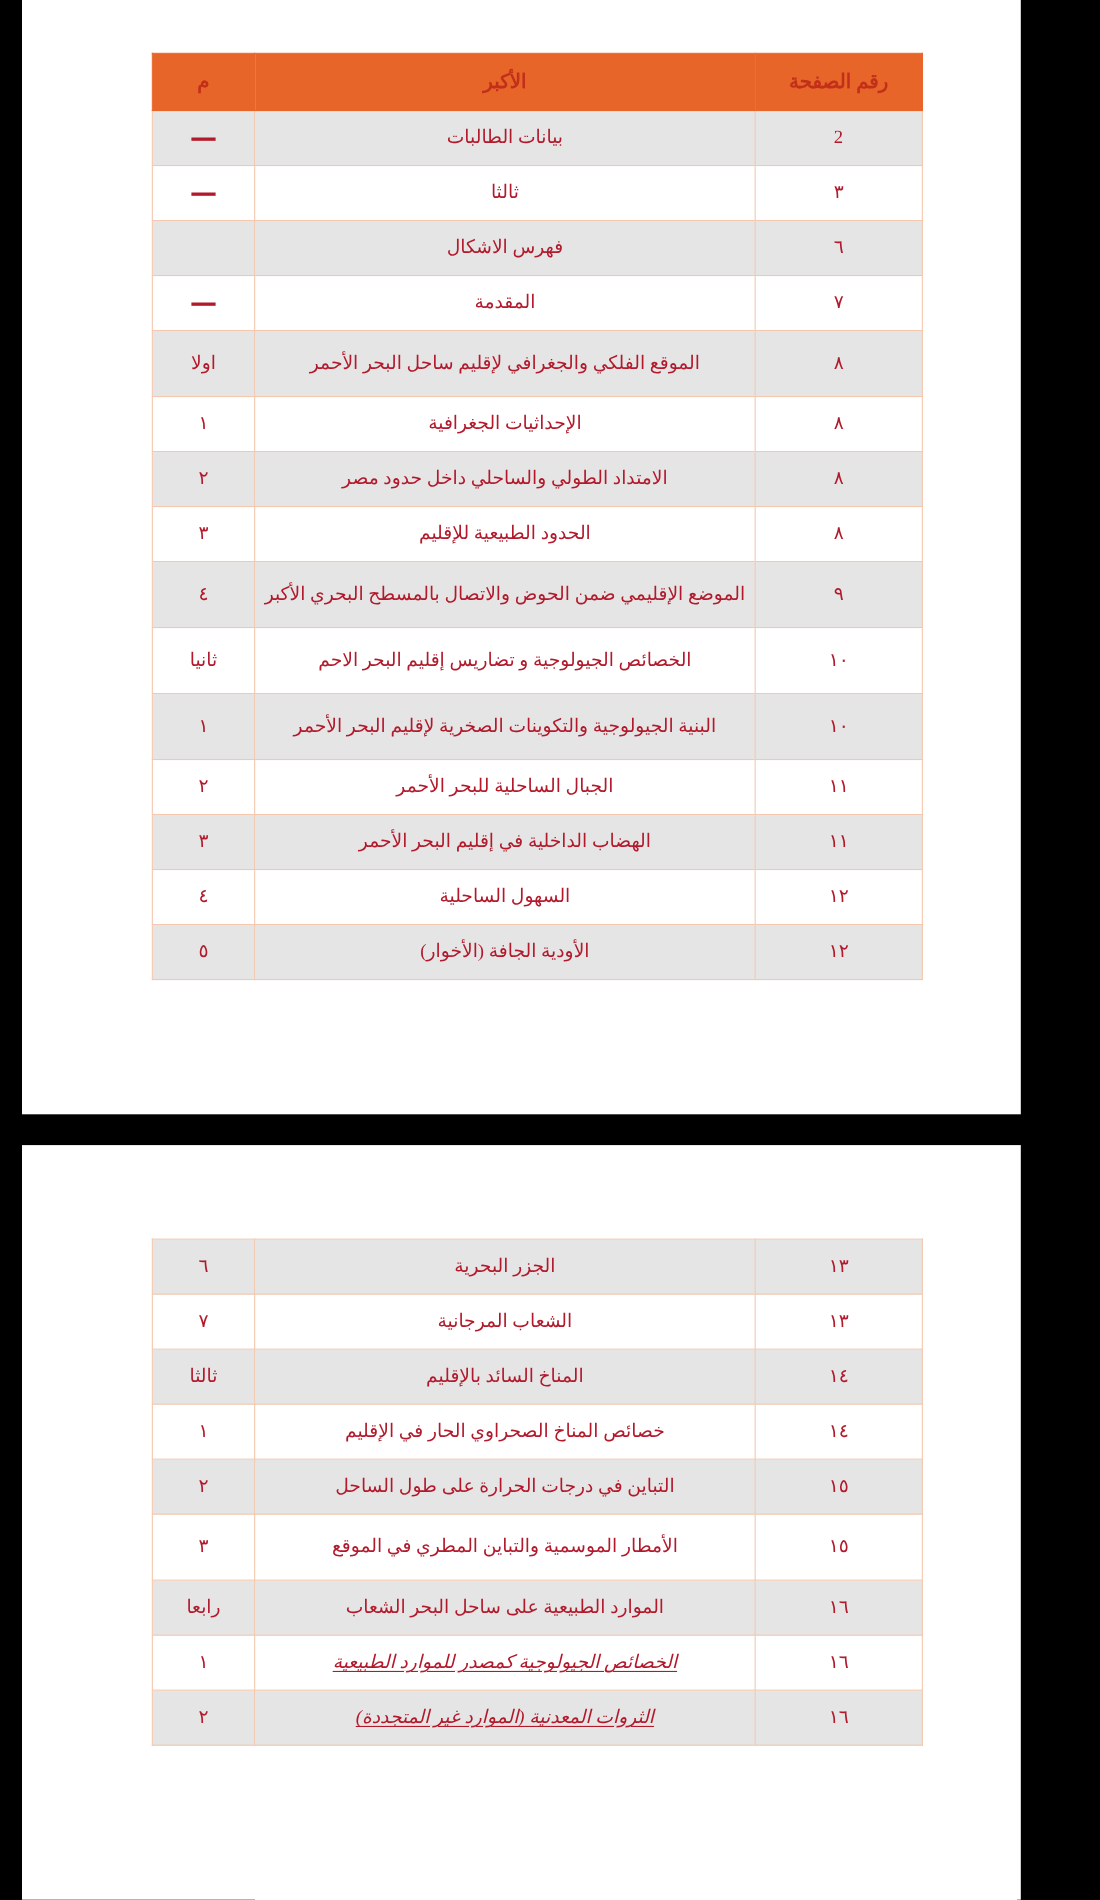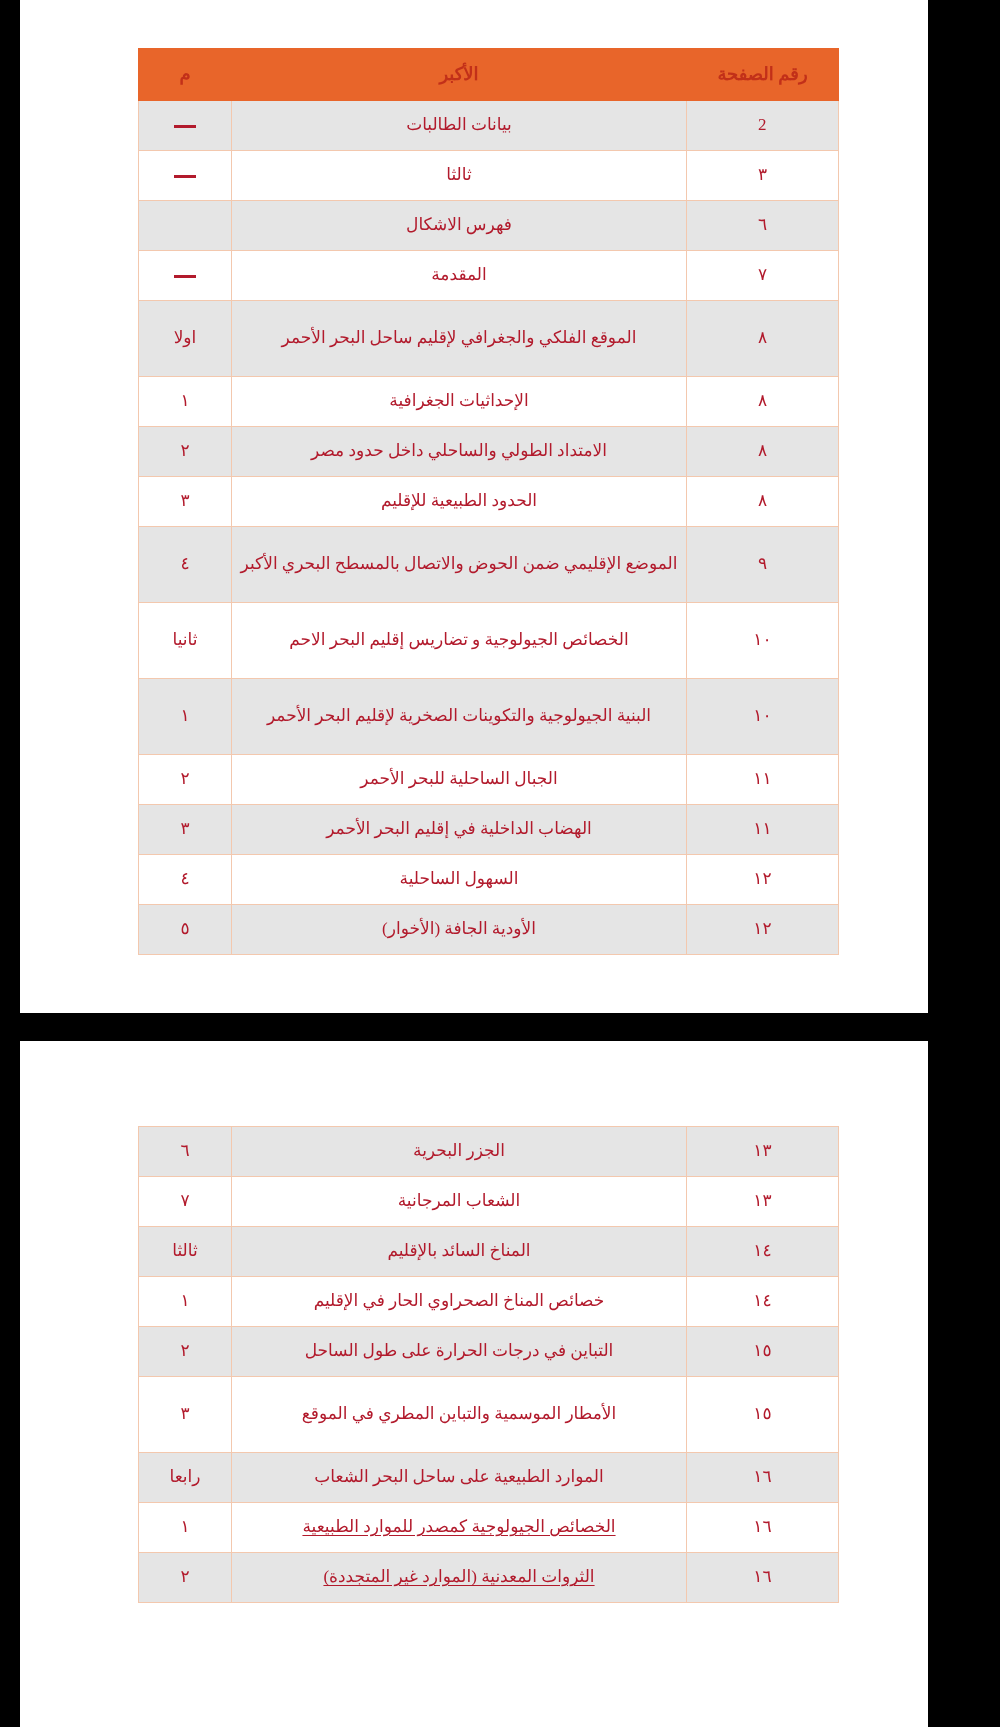--- a/index.html
+++ b/index.html
@@ -93,23 +93,23 @@
   }
 
   tr.band-a > td { background: #e5e5e5; }
   tr.band-b > td { background: #ffffff; }
 
   td.cell-subject { font-size: 17.5px; }
   td.cell-page    { font-size: 18px; letter-spacing: 0.5px; }
   td.cell-num     { font-size: 17.5px; }
 
   td.tall   { height: 50px; }
-  td.xtall  { height: 76px; }
-
-  .u { text-decoration: underline; text-underline-offset: 3px; }
+  td.xtall  { height: 60px; }
+
+  .u { text-decoration: underline; text-underline-offset: 3px; font-style: italic; }
 
   .dash {
     display: inline-block;
     width: 22px;
     height: 3px;
     background: #b21a2c;
     vertical-align: middle;
   }
 </style>
 </head>

